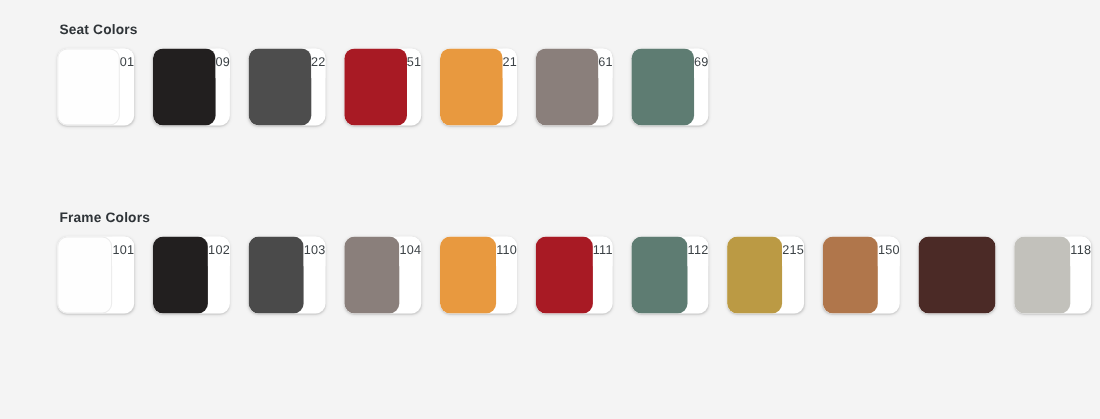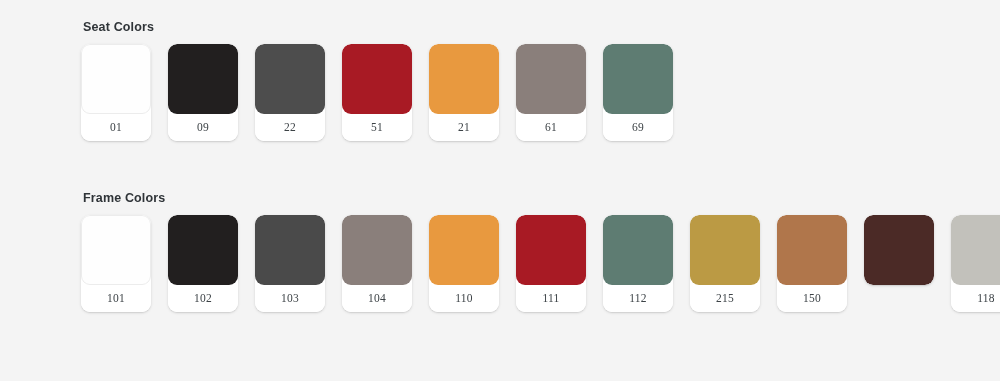--- a/index.html
+++ b/index.html
@@ -17,21 +17,20 @@
   .page {
     position: relative;
     width: 1000px;
     height: 381px;
     box-sizing: border-box;
     padding: 0;
   }
   .section {
     position: absolute;
     left: 52px;
-    margin-left: 29px;
   }
   .section-seat { top: 20px; }
   .section-frame { top: 191px; }
 
   .section-title {
     font-size: 12.5px;
     font-weight: bold;
     color: #2f3438;
     letter-spacing: 0.15px;
     margin: 0 0 10px 2px;
@@ -45,24 +44,23 @@
     gap: 17px;
   }
 
   .swatch-card {
     width: 70px;
     background: #ffffff;
     border-radius: 9px;
     box-shadow: 0 1px 3px rgba(0,0,0,0.13), 0 1px 1px rgba(0,0,0,0.06);
     overflow: hidden;
     display: flex;
-    flex-direction: column;
+    flex-direction: row;
     align-items: stretch;
     cursor: pointer;
-    font-family: Liberation Serif, serif;
   }
 
   .swatch-chip {
     width: 70px;
     height: 70px;
     border-radius: 9px;
     box-sizing: border-box;
     display: block;
   }
   .swatch-chip.is-white {

